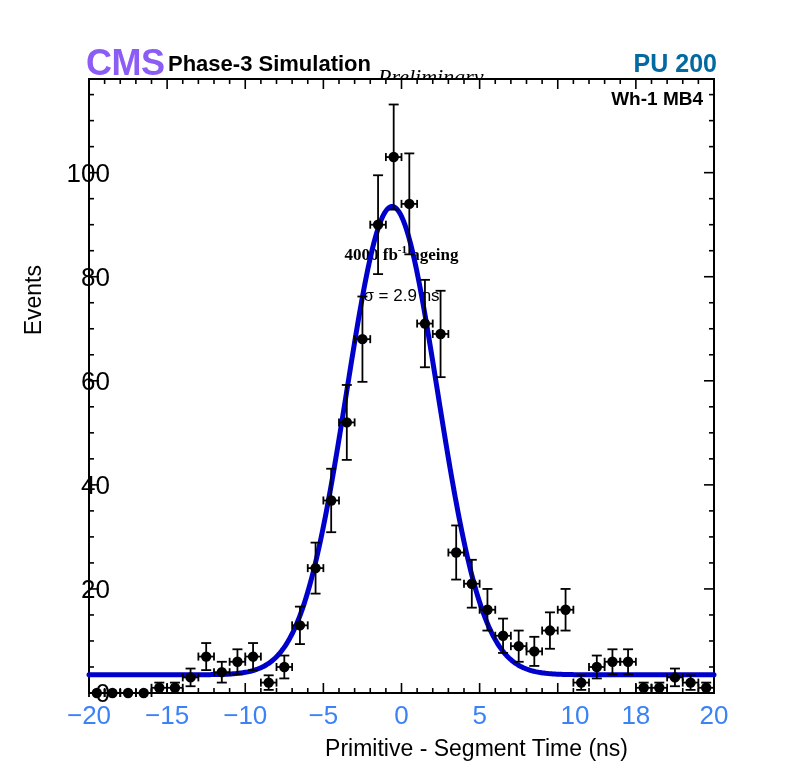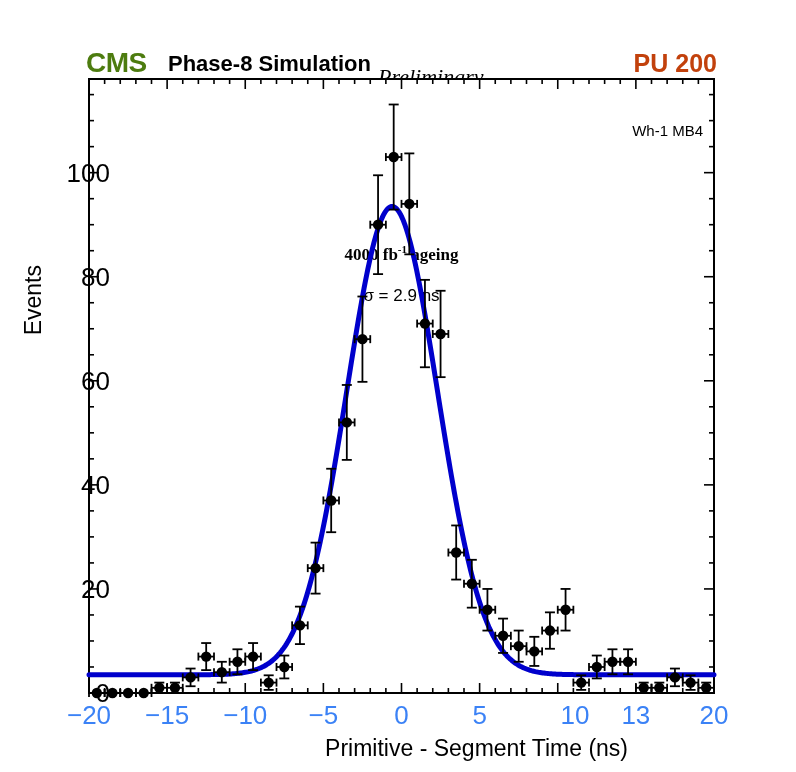--- a/index.html
+++ b/index.html
@@ -2,36 +2,36 @@
 <html><head>
 <meta charset="utf-8">
 <style>
   html,body{margin:0;padding:0;background:#ffffff;}
   body{width:796px;height:772px;font-family:"Liberation Sans",sans-serif;overflow:hidden;}
   #root{position:relative;width:796px;height:772px;background:#fff;}
 
   
   .header{position:absolute;left:0;top:33px;width:796px;height:34px;}
   .cms-logo{position:absolute;left:86px;top:30px;transform:translateY(-50%);
-            font-family:"Liberation Sans",sans-serif;font-weight:bold;font-size:28px;
-            letter-spacing:-0.5px;color:#4d7c0f;line-height:1;}
+            font-family:"Liberation Sans",sans-serif;font-weight:bold;font-size:36px;
+            letter-spacing:-0.5px;color:#8b5cf6;line-height:1;}
   .cms-sub{position:absolute;left:168px;top:31px;transform:translateY(-50%);
            font-family:"Liberation Sans",sans-serif;font-weight:bold;font-size:22px;color:#000;line-height:1;}
   .cms-prelim{position:absolute;left:378px;top:44px;transform:translateY(-50%);
               font-family:"Liberation Serif",serif;font-style:italic;font-size:22px;color:#000;line-height:1;}
   .cms-pu{position:absolute;right:79px;top:30px;transform:translateY(-50%);
-          font-family:"Liberation Sans",sans-serif;font-weight:bold;font-size:25px;color:#c2410c;line-height:1;}
+          font-family:"Liberation Sans",sans-serif;font-weight:bold;font-size:25px;color:#0369a1;line-height:1;}
 
   
   .frame{position:absolute;left:88px;top:78px;width:627px;height:616px;
          border:2px solid #000;box-sizing:border-box;background:#fff;}
 
   
   .inplot{position:absolute;color:#000;white-space:nowrap;}
-  .wh-label{right:10px;top:8px;font-family:"Liberation Sans",sans-serif;font-weight:normal;font-size:15px;margin-top:34px;}
+  .wh-label{right:10px;top:8px;font-family:"Liberation Sans",sans-serif;font-weight:bold;font-size:19px;}
   .ageing-label{left:50%;top:163px;transform:translateX(-50%);
                 font-family:"Liberation Serif",serif;font-weight:bold;font-size:17px;}
   .ageing-label sup{font-size:11px;vertical-align:super;}
   .sigma-label{left:50%;top:206px;transform:translateX(-50%);
                font-family:"Liberation Sans",sans-serif;font-size:17px;}
 
   
   .ylabel{position:absolute;left:6px;top:80px;
           font-family:"Liberation Sans",sans-serif;font-size:23px;color:#000;
           transform-origin:left top;transform:rotate(-90deg) translate(-100%,0);
@@ -49,21 +49,21 @@
 
   svg.plot{position:absolute;left:0;top:0;width:796px;height:772px;overflow:visible;}
 </style>
 </head>
 <body>
 
 <div id="root">
 
   <div class="header">
     <div class="cms-logo">CMS</div>
-    <div class="cms-sub">Phase-8 Simulation</div>
+    <div class="cms-sub">Phase-3 Simulation</div>
     <div class="cms-prelim">Preliminary</div>
     <div class="cms-pu">PU 200</div>
   </div>
 
   <div class="ylabel-wrap">
     <div class="ylabel">Events</div>
   </div>
   <div class="xlabel">Primitive - Segment Time (ns)</div>
 
   <div class="frame">
@@ -476,21 +476,21 @@
   </svg>
 
   <div id="ticklabels">
       <div class="xtick" style="left: 89px;">−20</div>
       <div class="xtick" style="left: 167.125px; text-align: right;">−15</div>
       <div class="xtick" style="left: 245.25px;">−10</div>
       <div class="xtick" style="left: 323.375px;">−5</div>
       <div class="xtick" style="left: 401.5px;">0</div>
       <div class="xtick" style="left: 479.625px;">5</div>
       <div class="xtick" style="left: 575px;">10</div>
-      <div class="xtick" style="left: 635.875px;">13</div>
+      <div class="xtick" style="left: 635.875px;">18</div>
       <div class="xtick" style="left: 714px;">20</div>
       <div class="ytick" style="top: 693px;">0</div>
       <div class="ytick" style="top: 588.932px;">20</div>
       <div class="ytick" style="top: 484.864px;">40</div>
       <div class="ytick" style="top: 380.797px;">60</div>
       <div class="ytick" style="top: 276.729px;">80</div>
       <div class="ytick" style="top: 172.661px;">100</div>
     </div>
 </div>
 

